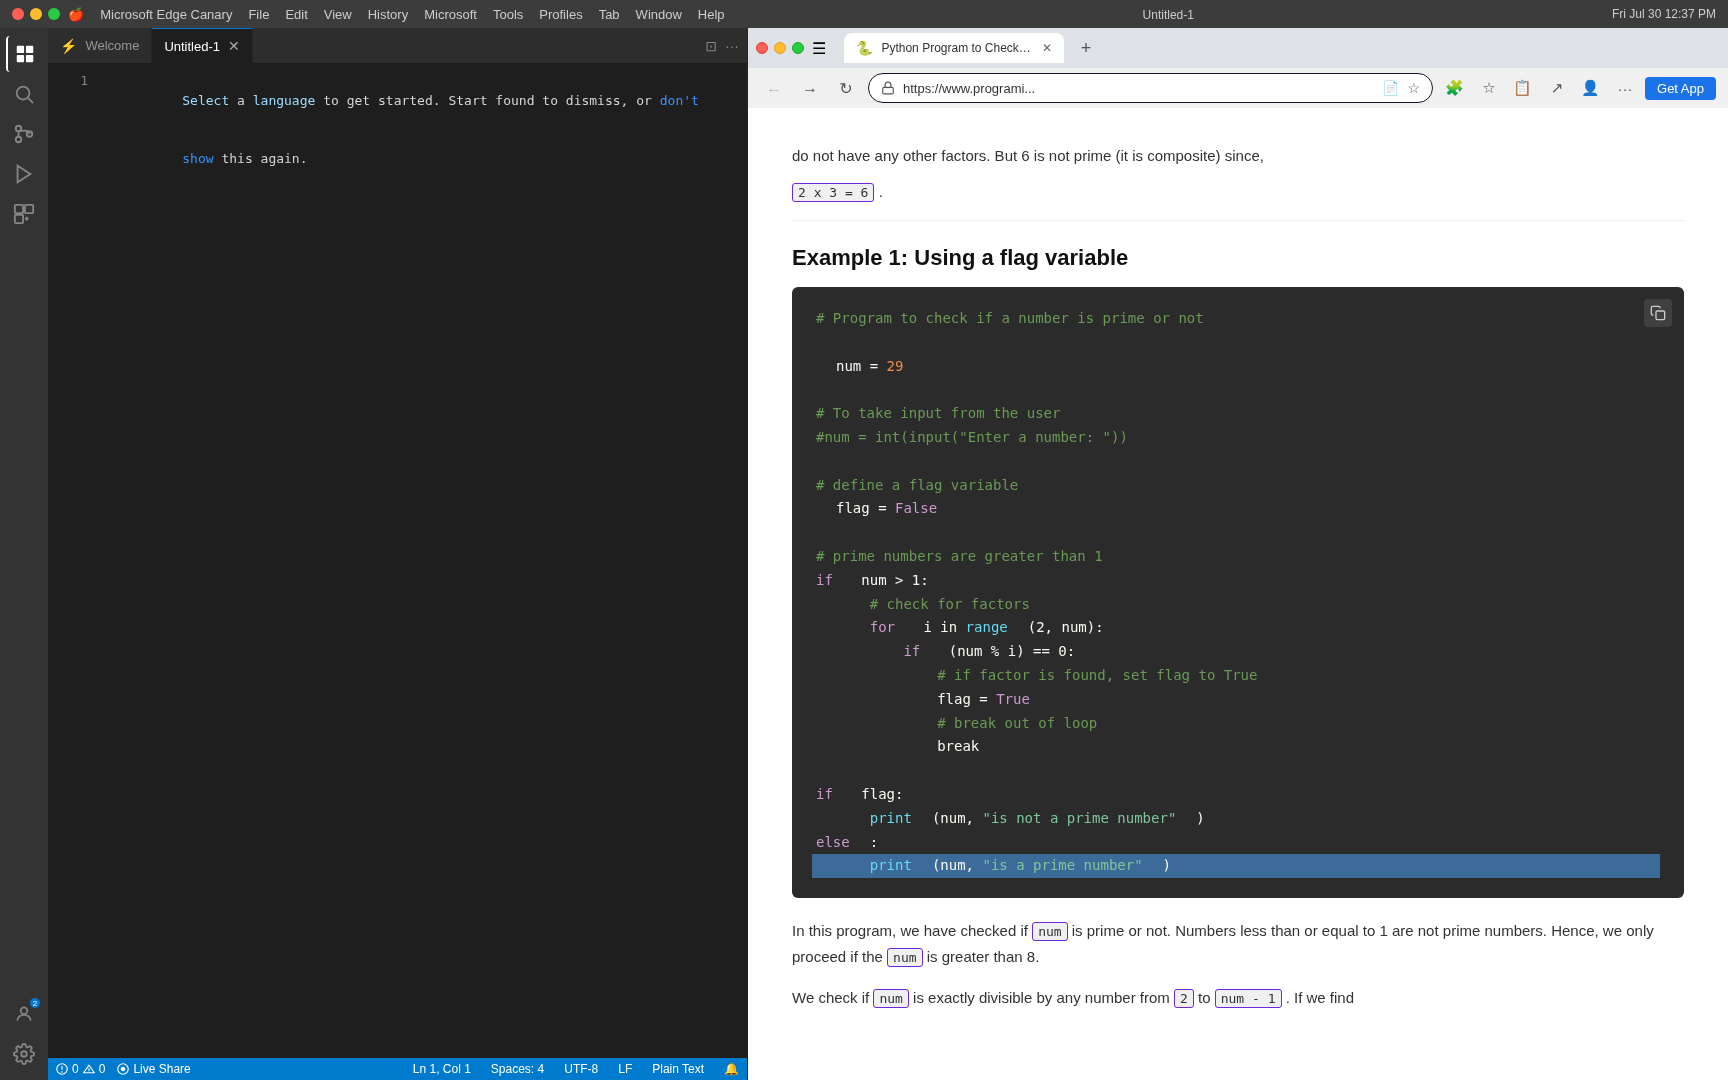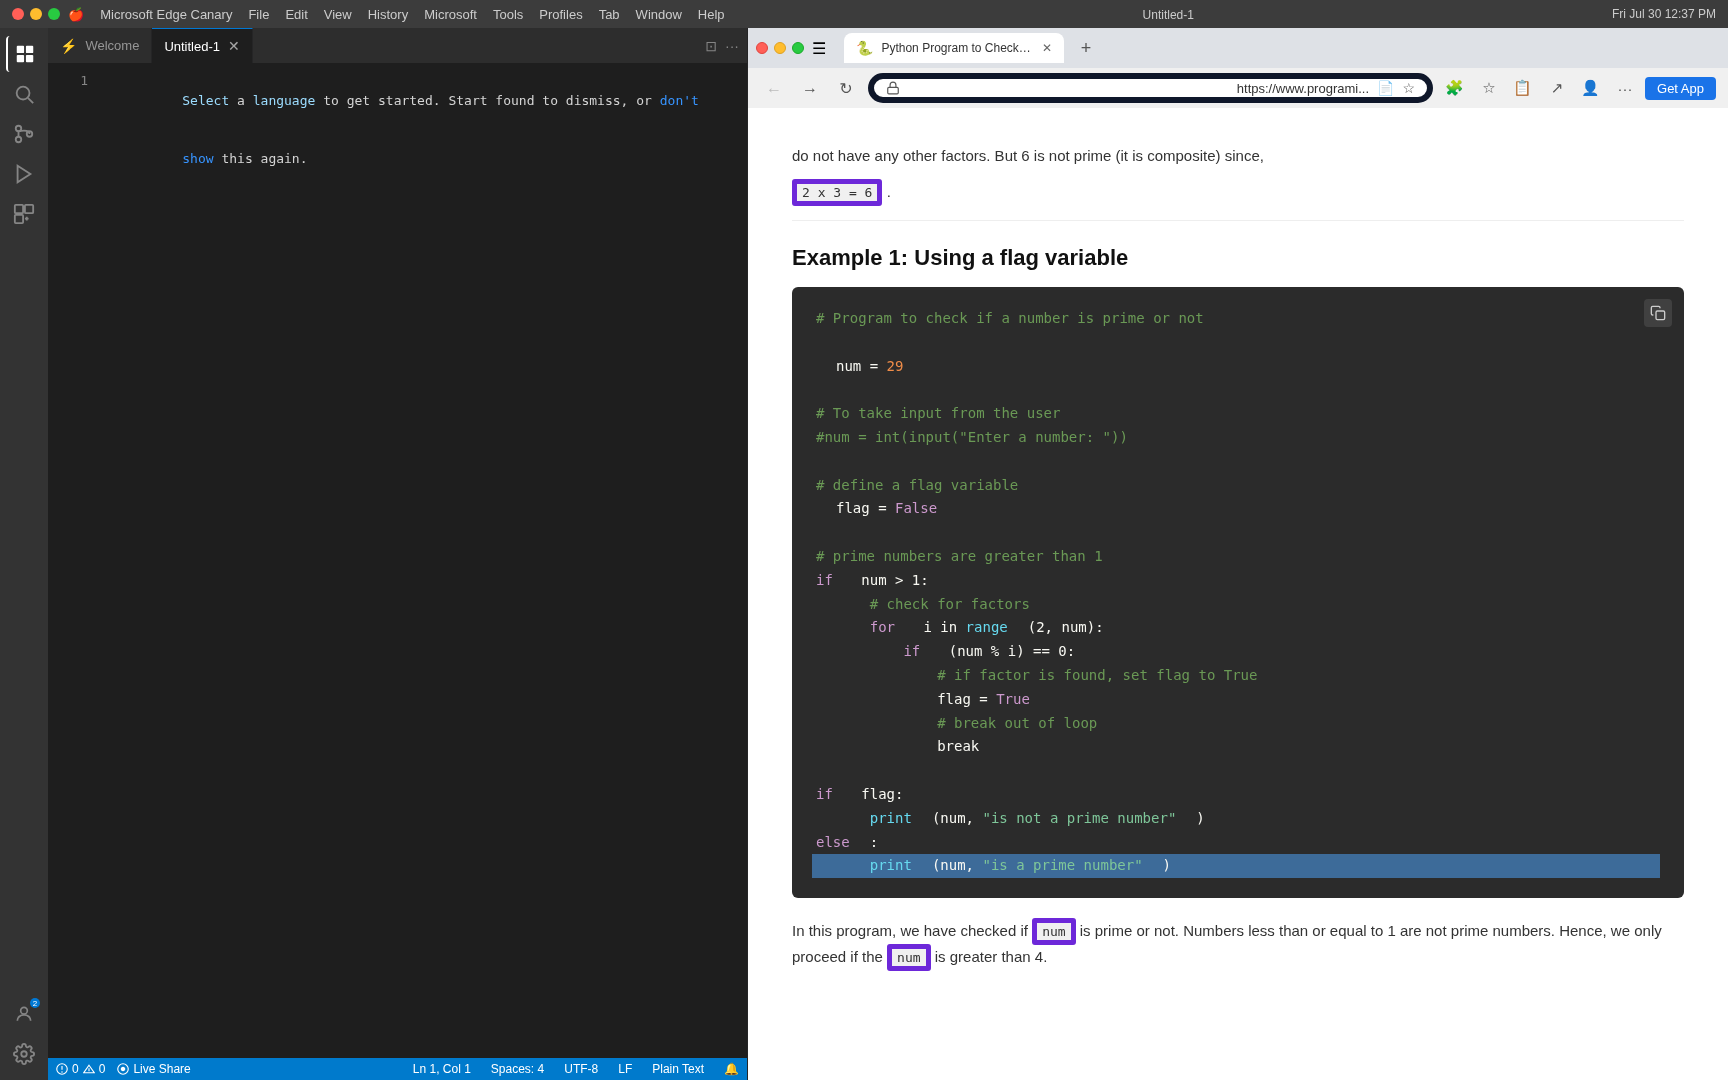--- a/index.html
+++ b/index.html
@@ -89,36 +89,36 @@
     .browser-tab-title { flex: 1; overflow: hidden; text-overflow: ellipsis; white-space: nowrap; font-size: 12px; }
     .browser-tab-close { color: #666; font-size: 12px; cursor: pointer; }
     .browser-tab-new { width: 28px; height: 28px; display: flex; align-items: center; justify-content: center; color: #555; font-size: 18px; cursor: pointer; }
 
     .browser-nav-bar {
       height: 40px; background: #f0f0f0; display: flex; align-items: center; padding: 0 12px; gap: 8px;
     }
     .nav-btn { width: 28px; height: 28px; display: flex; align-items: center; justify-content: center; color: #555; font-size: 16px; cursor: pointer; border-radius: 50%; }
     .nav-btn.disabled { color: #bbb; cursor: default; }
     .address-bar {
-      flex: 1; height: 30px; background: #ffffff; border-radius: 16px; display: flex; align-items: center; padding: 0 12px; gap: 8px; font-size: 13px; color: #333; border: 6px solid #0f172a; text-align: right;
+      flex: 1; height: 30px; background: #ffffff; border-radius: 16px; display: flex; align-items: center; padding: 0 12px; gap: 8px; font-size: 13px; color: #333; border: 1px solid #0f172a;
     }
     .address-text { flex: 1; font-size: 13px; color: #333; }
     .browser-actions { display: flex; gap: 6px; align-items: center; }
     .browser-action-btn { width: 28px; height: 28px; display: flex; align-items: center; justify-content: center; color: #555; font-size: 15px; cursor: pointer; border-radius: 50%; }
     .get-app-btn { background: #1a73e8; color: white; border: none; border-radius: 4px; padding: 4px 12px; font-size: 13px; cursor: pointer; font-weight: 500; }
 
     
     .browser-content {
       flex: 1; overflow-y: auto; background: #ffffff; padding: 12px;
     }
     .page-content { padding: 24px 32px; max-width: 100%; }
 
     .page-text { font-size: 15px; color: #333; line-height: 1.6; margin-bottom: 12px; }
     .inline-code {
-      background: #f0f0f0; border: 5px solid #6d28d9; border-radius: 3px; padding: 1px 5px; font-family: monospace; font-size: 13px; color: #333;
+      background: #f0f0f0; border: 1px solid #6d28d9; border-radius: 3px; padding: 1px 5px; font-family: monospace; font-size: 13px; color: #333;
     }
 
     .example-heading { font-size: 22px; font-weight: 700; color: #111; margin: 24px 0 16px; }
 
     
     .code-block {
       background: #2b2b2b; border-radius: 6px; padding: 20px 24px; font-family: 'Consolas', monospace; font-size: 14px; line-height: 1.7; color: #f8f8f2; position: relative; margin-bottom: 20px;
     }
     .code-block-copy {
       position: absolute; top: 12px; right: 12px; width: 28px; height: 28px; background: rgba(255,255,255,0.1); border-radius: 4px; display: flex; align-items: center; justify-content: center; color: #ccc; cursor: pointer;
@@ -371,19 +371,28 @@
           <div><span class="code-var">&nbsp;&nbsp;&nbsp;&nbsp;</span><span class="code-builtin">print</span><span class="code-var">(num, </span><span class="code-string">"is not a prime number"</span><span class="code-var">)</span></div>
           <div><span class="code-keyword">else</span><span class="code-var">:</span></div>
           <div style="background:#3d6b99;display:block;margin-left:-4px;padding-left:4px;"><span class="code-var">&nbsp;&nbsp;&nbsp;&nbsp;</span><span class="code-builtin">print</span><span class="code-var">(num, </span><span class="code-string">"is a prime number"</span><span class="code-var">)</span></div>
         </div>
 
         <p class="description-text">
           <span>In this program, we have checked if</span>
           <span class="inline-code">num</span>
           <span>is prime or not. Numbers less than or equal to 1 are not prime numbers. Hence, we only proceed if the</span>
           <span class="inline-code">num</span>
-          <span>is greater than 4.</span>
+          <span>is greater than 8.</span>
         </p>
 
+        <p class="description-text">
+          <span>We check if</span>
+          <span class="inline-code">num</span>
+          <span>is exactly divisible by any number from</span>
+          <span class="inline-code">2</span>
+          <span>to</span>
+          <span class="inline-code">num - 1</span>
+          <span>. If we find</span>
+        </p>
       </div>
     </div>
   </div>
 </div>
 
 </body></html>

